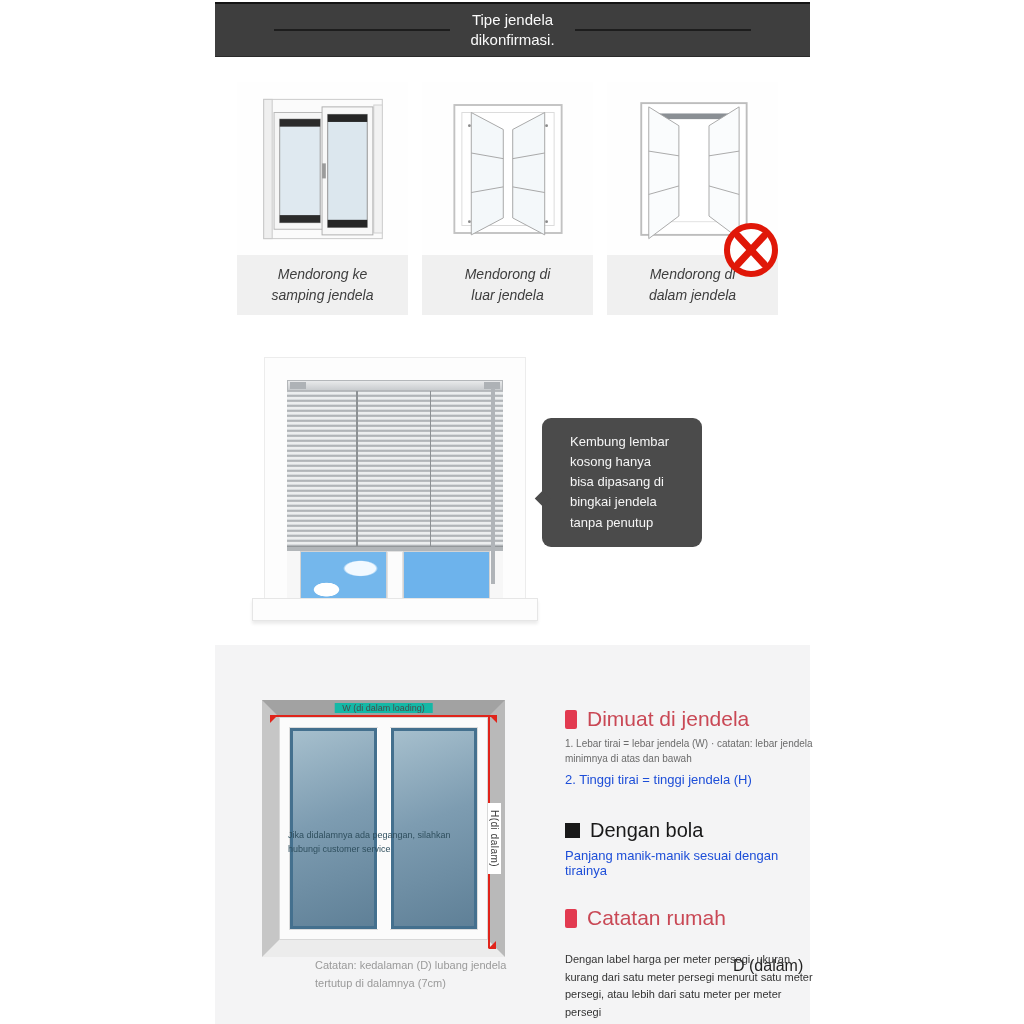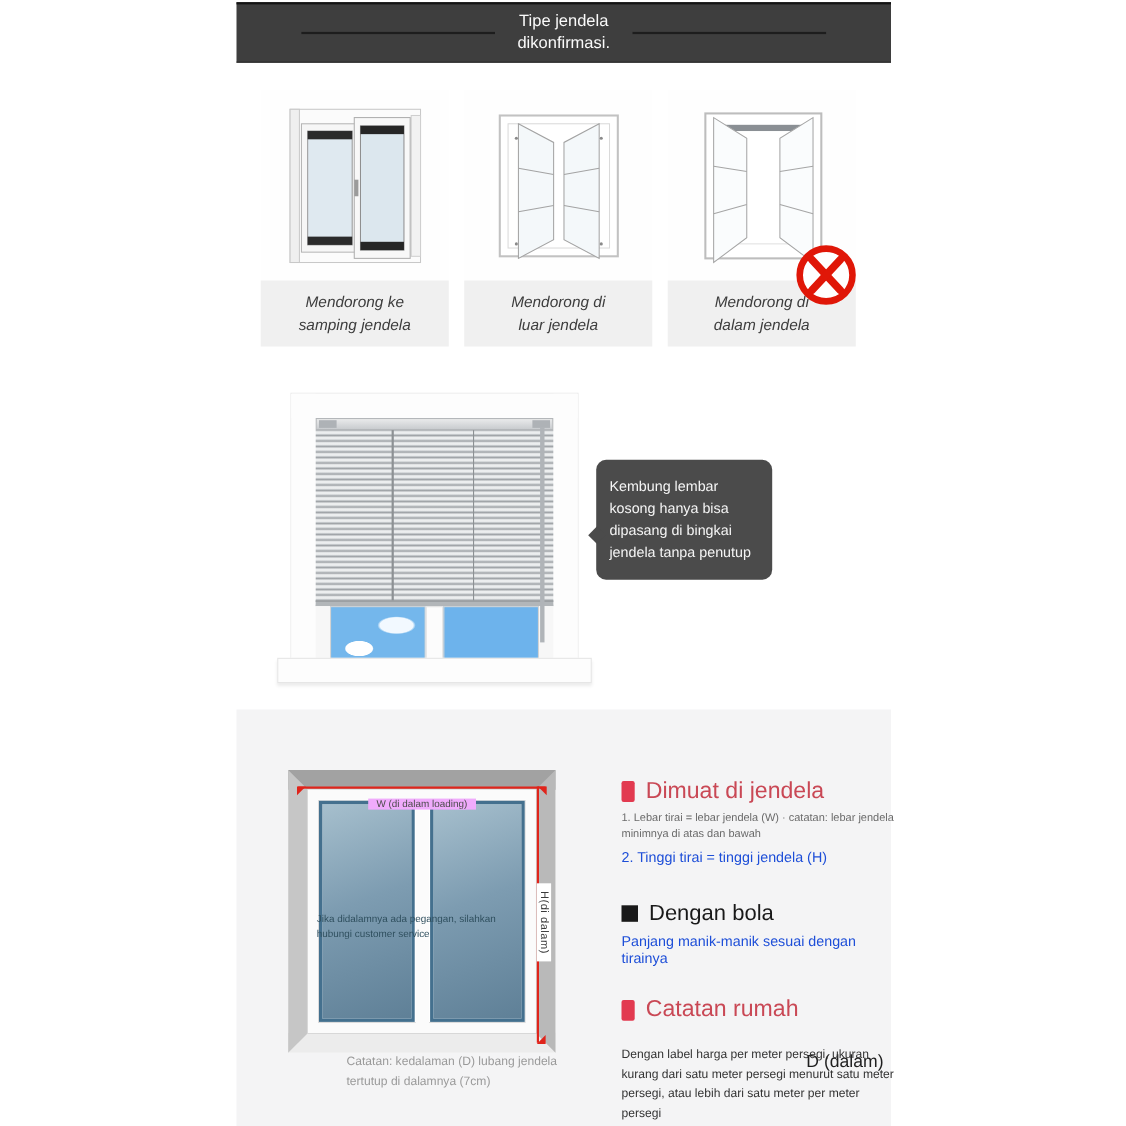--- a/index.html
+++ b/index.html
@@ -47,21 +47,21 @@
     radial-gradient(22px 12px at 30% 80%, #ffffff 55%, rgba(255,255,255,0) 60%),
     radial-gradient(30px 14px at 70% 35%, #f2f9ff 50%, rgba(255,255,255,0) 58%),
     #74b7ec; }
   .mullion { width:16px; background:#fcfcfc; border:1px solid #e2e2e2; }
   .sky-plain { background:#6db3ec; }
   .sill { position:absolute; left:-13px; right:-13px; top:240px; height:23px;
     background:#fdfdfd; border:1px solid #e6e6e6; box-shadow:0 3px 3px rgba(0,0,0,0.08); }
 
   
   .callout { position:absolute; left:327px; top:418px; width:160px; min-height:107px;
-    background:#4b4b4b; border-radius:9px; padding:14px 12px; z-index:6; }
+    background:#4b4b4b; border-radius:9px; padding:14px 28px; z-index:6; }
   .callout .tail { position:absolute; left:-5px; top:58%; width:11px; height:11px; background:#4b4b4b; transform:rotate(45deg); }
   .callout p { color:#f5f5f5; font-size:13px; line-height:1.55; }
 
   
   .measure-section { position:absolute; left:0; top:645px; width:595px; height:379px; background:#f4f4f5; }
 
   .diagram { position:absolute; left:47px; top:55px; width:243px; height:257px; }
   .bevel { position:absolute; inset:0; border:18px solid;
     border-color:#a2a2a2 #b9b9b9 #ececec #c6c6c6; background:#fff; }
   .win-frame { position:absolute; inset:0; border:9px solid #fbfbfb;
@@ -70,22 +70,22 @@
     background:linear-gradient(160deg,#a6bfcd 0%,#7d9cb1 45%,#5f8097 100%); }
   .win-mullion { width:12px; background:#fbfbfb; }
   .mline-h { position:absolute; top:15px; left:9px; right:9px; border-top:2px solid #e0241b; z-index:3; }
   .mline-h:before { content:""; position:absolute; left:-1px; top:-2px; width:0; height:0;
     border-top:8px solid #e0241b; border-right:8px solid transparent; }
   .mline-h:after { content:""; position:absolute; right:-1px; top:-2px; width:0; height:0;
     border-top:8px solid #e0241b; border-left:8px solid transparent; }
   .mline-v { position:absolute; right:15px; top:15px; bottom:9px; border-left:2px solid #e0241b; z-index:3; }
   .mline-v:after { content:""; position:absolute; bottom:-1px; left:-2px; width:0; height:0;
     border-bottom:8px solid #e0241b; border-left:8px solid transparent; }
-  .w-chip { position:absolute; top:26px; left:50%; transform:translateX(-50%);
-    background:#f0abfc; padding:0 8px; font-size:9px; color:#4a4a4a; white-space:nowrap; z-index:4; }
+  .w-chip { position:absolute; top:3px; left:50%; transform:translateX(-50%);
+    background:#14b8a6; padding:0 8px; font-size:9px; color:#4a4a4a; white-space:nowrap; z-index:4; }
   .h-chip { position:absolute; right:4px; top:40%; background:#fff; padding:7px 1px;
     writing-mode:vertical-rl; font-size:10px; color:#3a3a3a; z-index:4; letter-spacing:0.5px; }
   .glass-note { position:absolute; left:26px; top:128px; width:175px; z-index:4;
     font-size:9px; line-height:1.6; color:#2f4f5e; }
   .depth-note { position:absolute; left:100px; top:312px; width:230px;
     font-size:11px; line-height:1.6; color:#9a9a9a; }
   .d-label { position:absolute; left:518px; top:312px; font-size:16px; color:#1f1f1f; }
 
   
   .info-col { position:absolute; left:350px; top:62px; width:250px; }

